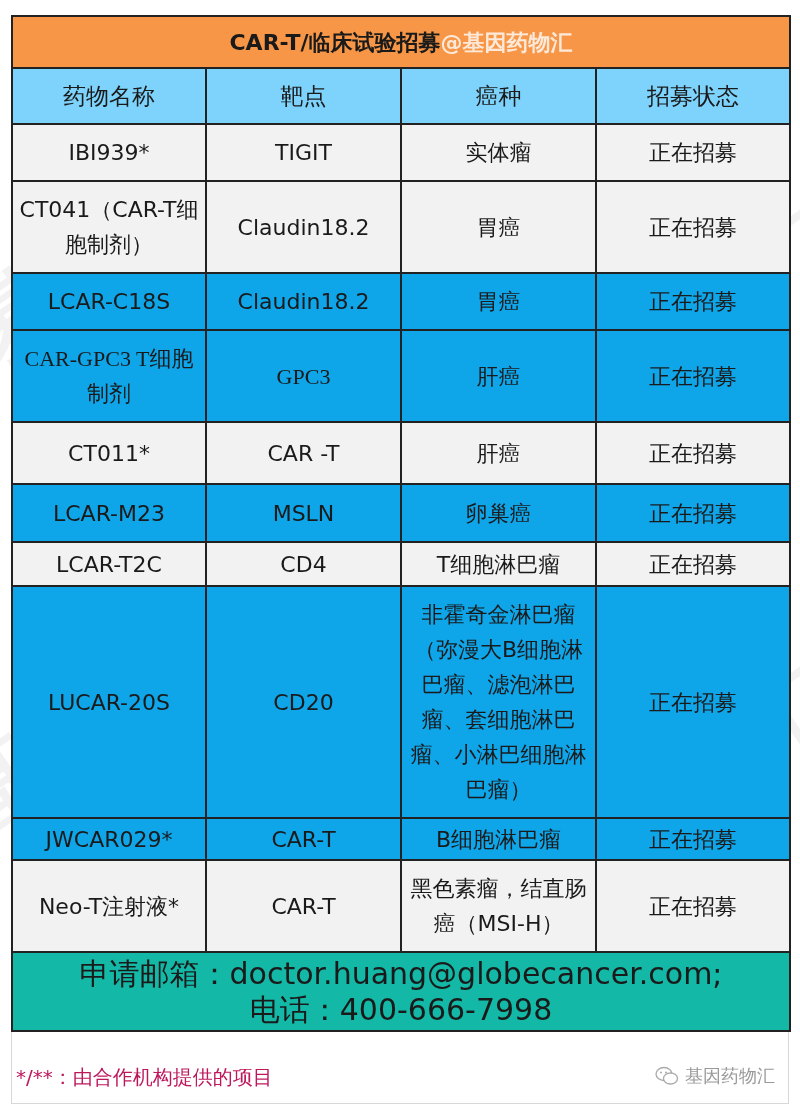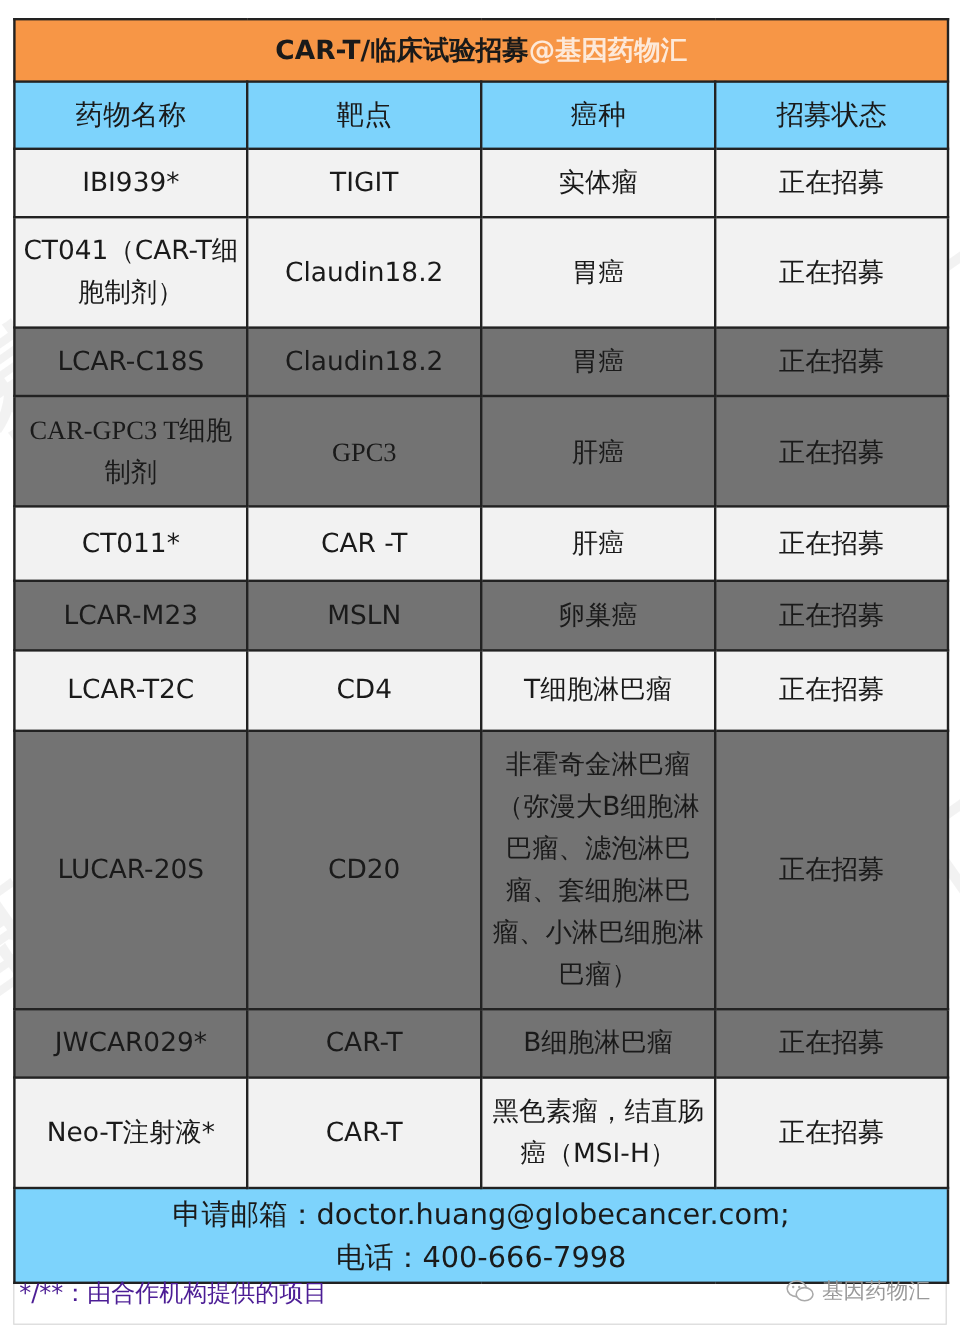--- a/index.html
+++ b/index.html
@@ -5,23 +5,23 @@
   html,body{margin:0;padding:0;}
   body{width:800px;height:1109px;background:#fff;position:relative;overflow:hidden;
        font-family:"DejaVu Sans","Liberation Sans",sans-serif;color:#1a1a1a;}
   .frame{position:absolute;left:11px;top:15px;width:778px;height:1089px;border:1px solid #d8d8d8;box-sizing:border-box;}
   table{position:absolute;left:11px;top:15px;width:778px;border-collapse:collapse;table-layout:fixed;}
   td,th{border:2px solid #222;text-align:center;vertical-align:middle;padding:0 4px;font-weight:normal;font-size:22px;line-height:35px;}
   .title-row td{background:#f79646;font-weight:bold;height:50px;font-size:22px;}
   .title-accent{color:#fde9d9;}
   .head-row th{background:#7dd3fc;height:54px;font-size:23px;}
   .row-gray td{background:#f2f2f2;}
-  .row-white td{background:#737373;}
-  .foot-row td{background:#7dd3fc;height:77px;font-size:24px;line-height:36px;}
-  .footnote{position:absolute;left:16px;top:1064px;font-size:20px;color:#4c1d95;}
+  .row-white td{background:#0ea5e9;}
+  .foot-row td{background:#14b8a6;height:77px;font-size:30px;line-height:36px;}
+  .footnote{position:absolute;left:16px;top:1064px;font-size:20px;color:#be185d;}
   .brand{position:absolute;right:25px;top:1064px;font-size:18px;color:#999;display:flex;align-items:center;gap:6px;}
   .brand svg{width:24px;height:22px;}
   .wm{position:absolute;font-size:90px;color:rgba(0,0,0,0.05);transform:rotate(-35deg);pointer-events:none;white-space:nowrap;font-weight:bold;}
 </style>
 </head>
 <body>
 
 <div class="wm" style="left:-60px;top:150px;">基因药物汇</div>
 <div class="wm" style="left:380px;top:250px;">基因药物汇</div>
 <div class="wm" style="left:-80px;top:620px;">基因药物汇</div>
@@ -77,33 +77,33 @@
         <td>CAR -T</td>
         <td>肝癌</td>
         <td>正在招募</td>
       </tr>
       <tr class="row-white" style="height: 58px;">
         <td>LCAR-M23</td>
         <td>MSLN</td>
         <td>卵巢癌</td>
         <td>正在招募</td>
       </tr>
-      <tr class="row-gray" style="height: 67px;">
+      <tr class="row-gray" style="height: 44px;">
         <td>LCAR-T2C</td>
         <td>CD4</td>
         <td>T细胞淋巴瘤</td>
         <td>正在招募</td>
       </tr>
       <tr class="row-white" style="height: 232px;">
         <td>LUCAR-20S</td>
         <td>CD20</td>
         <td>非霍奇金淋巴瘤（弥漫大B细胞淋巴瘤、滤泡淋巴瘤、套细胞淋巴瘤、小淋巴细胞淋巴瘤）</td>
         <td>正在招募</td>
       </tr>
-      <tr class="row-white" style="height: 57px; margin-left: 11px;">
+      <tr class="row-white" style="height: 42px; margin-left: 11px;">
         <td>JWCAR029*</td>
         <td>CAR-T</td>
         <td>B细胞淋巴瘤</td>
         <td>正在招募</td>
       </tr>
       <tr class="row-gray" style="height: 92px; padding-left: 38px;">
         <td>Neo-T注射液*</td>
         <td>CAR-T</td>
         <td>黑色素瘤，结直肠癌（MSI-H）</td>
         <td>正在招募</td>

